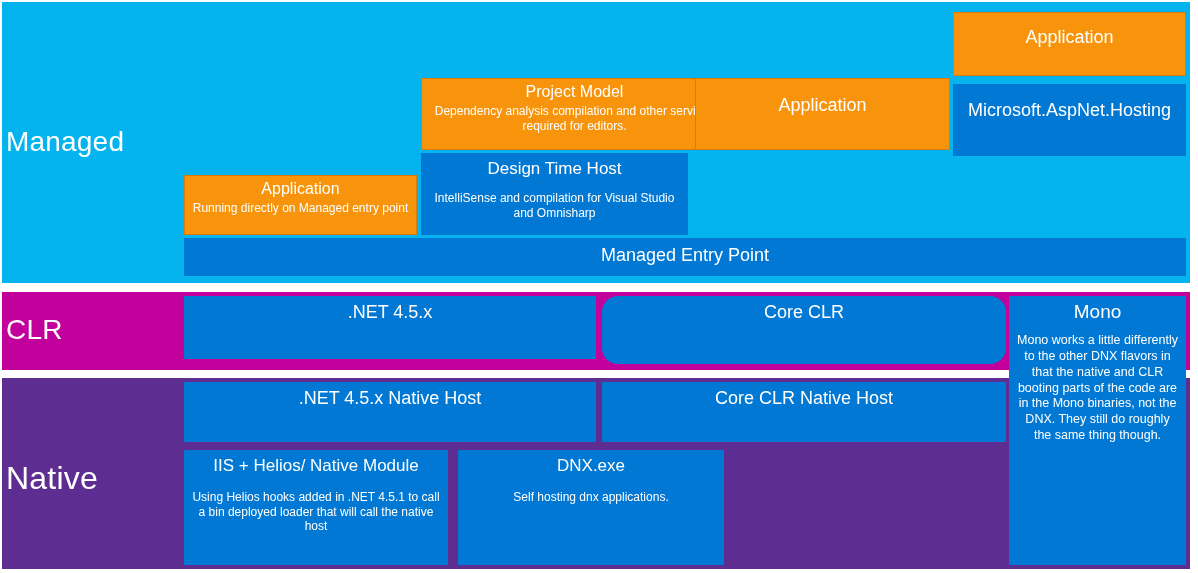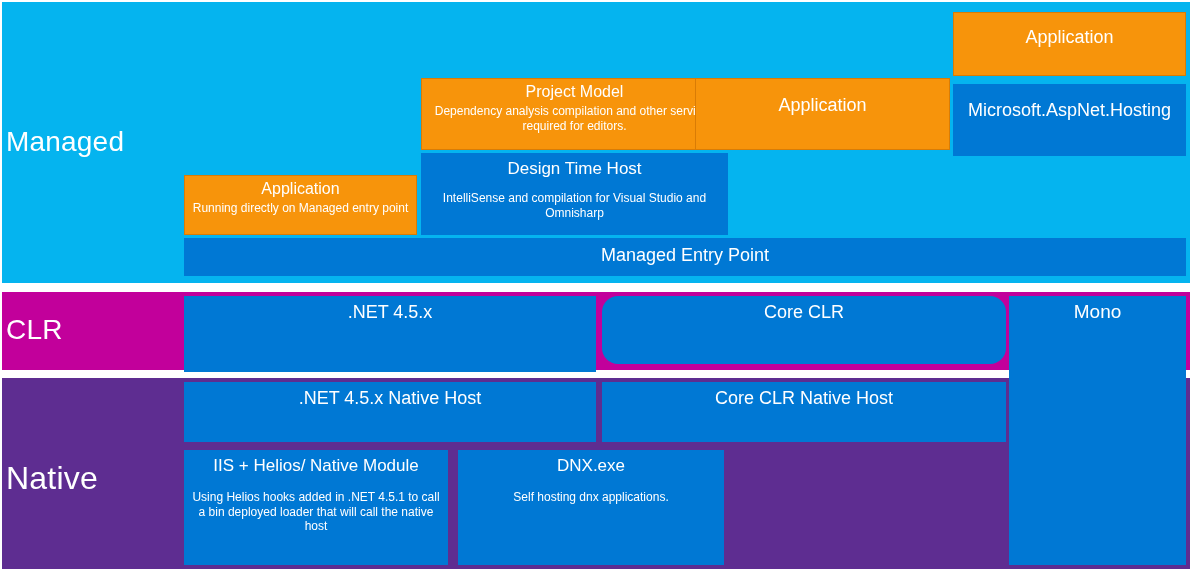--- a/index.html
+++ b/index.html
@@ -74,31 +74,31 @@
   }
   .box.orange-compact .title { padding-top: 4px; font-size: 16px; }
   .box.orange-compact .desc { padding-top: 2px; }
 
   
   .b-app-top        { left: 953px; top: 12px;  width: 233px; height: 64px; }
   .b-project-model  { left: 421px; top: 78px;  width: 307px; height: 72px; }
   .b-app-mid        { left: 695px; top: 78px;  width: 255px; height: 72px; }
   .b-aspnet-hosting { left: 953px; top: 84px;  width: 233px; height: 72px; }
   .b-app-left       { left: 184px; top: 175px; width: 233px; height: 60px; }
-  .b-design-time    { left: 421px; top: 153px; width: 307px; height: 82px; }
+  .b-design-time    { left: 421px; top: 153px; width: 267px; height: 82px; }
   .b-app-host       { left: 695px; top: 153px; width: 491px; height: 82px; }
   .b-entry-point    { left: 184px; top: 238px; width: 1002px; height: 38px; }
 
   .b-entry-point .title { padding-top: 7px; font-size: 18px; }
   .b-aspnet-hosting .title { padding-top: 16px; font-size: 18px; }
   .b-app-top .title { padding-top: 14px; font-size: 18px; }
   .b-app-mid .title { padding-top: 16px; font-size: 18px; }
 
   
-  .b-net45   { left: 184px; top: 296px; width: 412px; height: 76px; }
+  .b-net45   { left: 184px; top: 296px; width: 412px; height: 63px; }
   .b-coreclr { left: 602px; top: 296px; width: 404px; height: 68px; border-radius: 16px; }
 
   
   .b-mono {
     left: 1009px; top: 296px; width: 177px; height: 269px;
     z-index: 5;
   }
   .b-mono .title { padding-top: 5px; font-size: 19px; }
   .b-mono .desc  { font-size: 12.5px; line-height: 1.26; padding-top: 10px; }
 
@@ -186,15 +186,16 @@
   </div>
 
   <div class="box box-blue b-dnxexe">
     <span class="title">DNX.exe</span>
     <span class="desc">Self hosting dnx applications.</span>
   </div>
 
 
   <div class="box box-blue b-mono">
     <span class="title">Mono</span>
+    <span class="desc">Mono works a little differently to the other DNX flavors in that the native and CLR booting parts of the code are in the Mono binaries, not the DNX. They still do roughly the same thing though.</span>
   </div>
 
 </div>
 
 </body></html>

